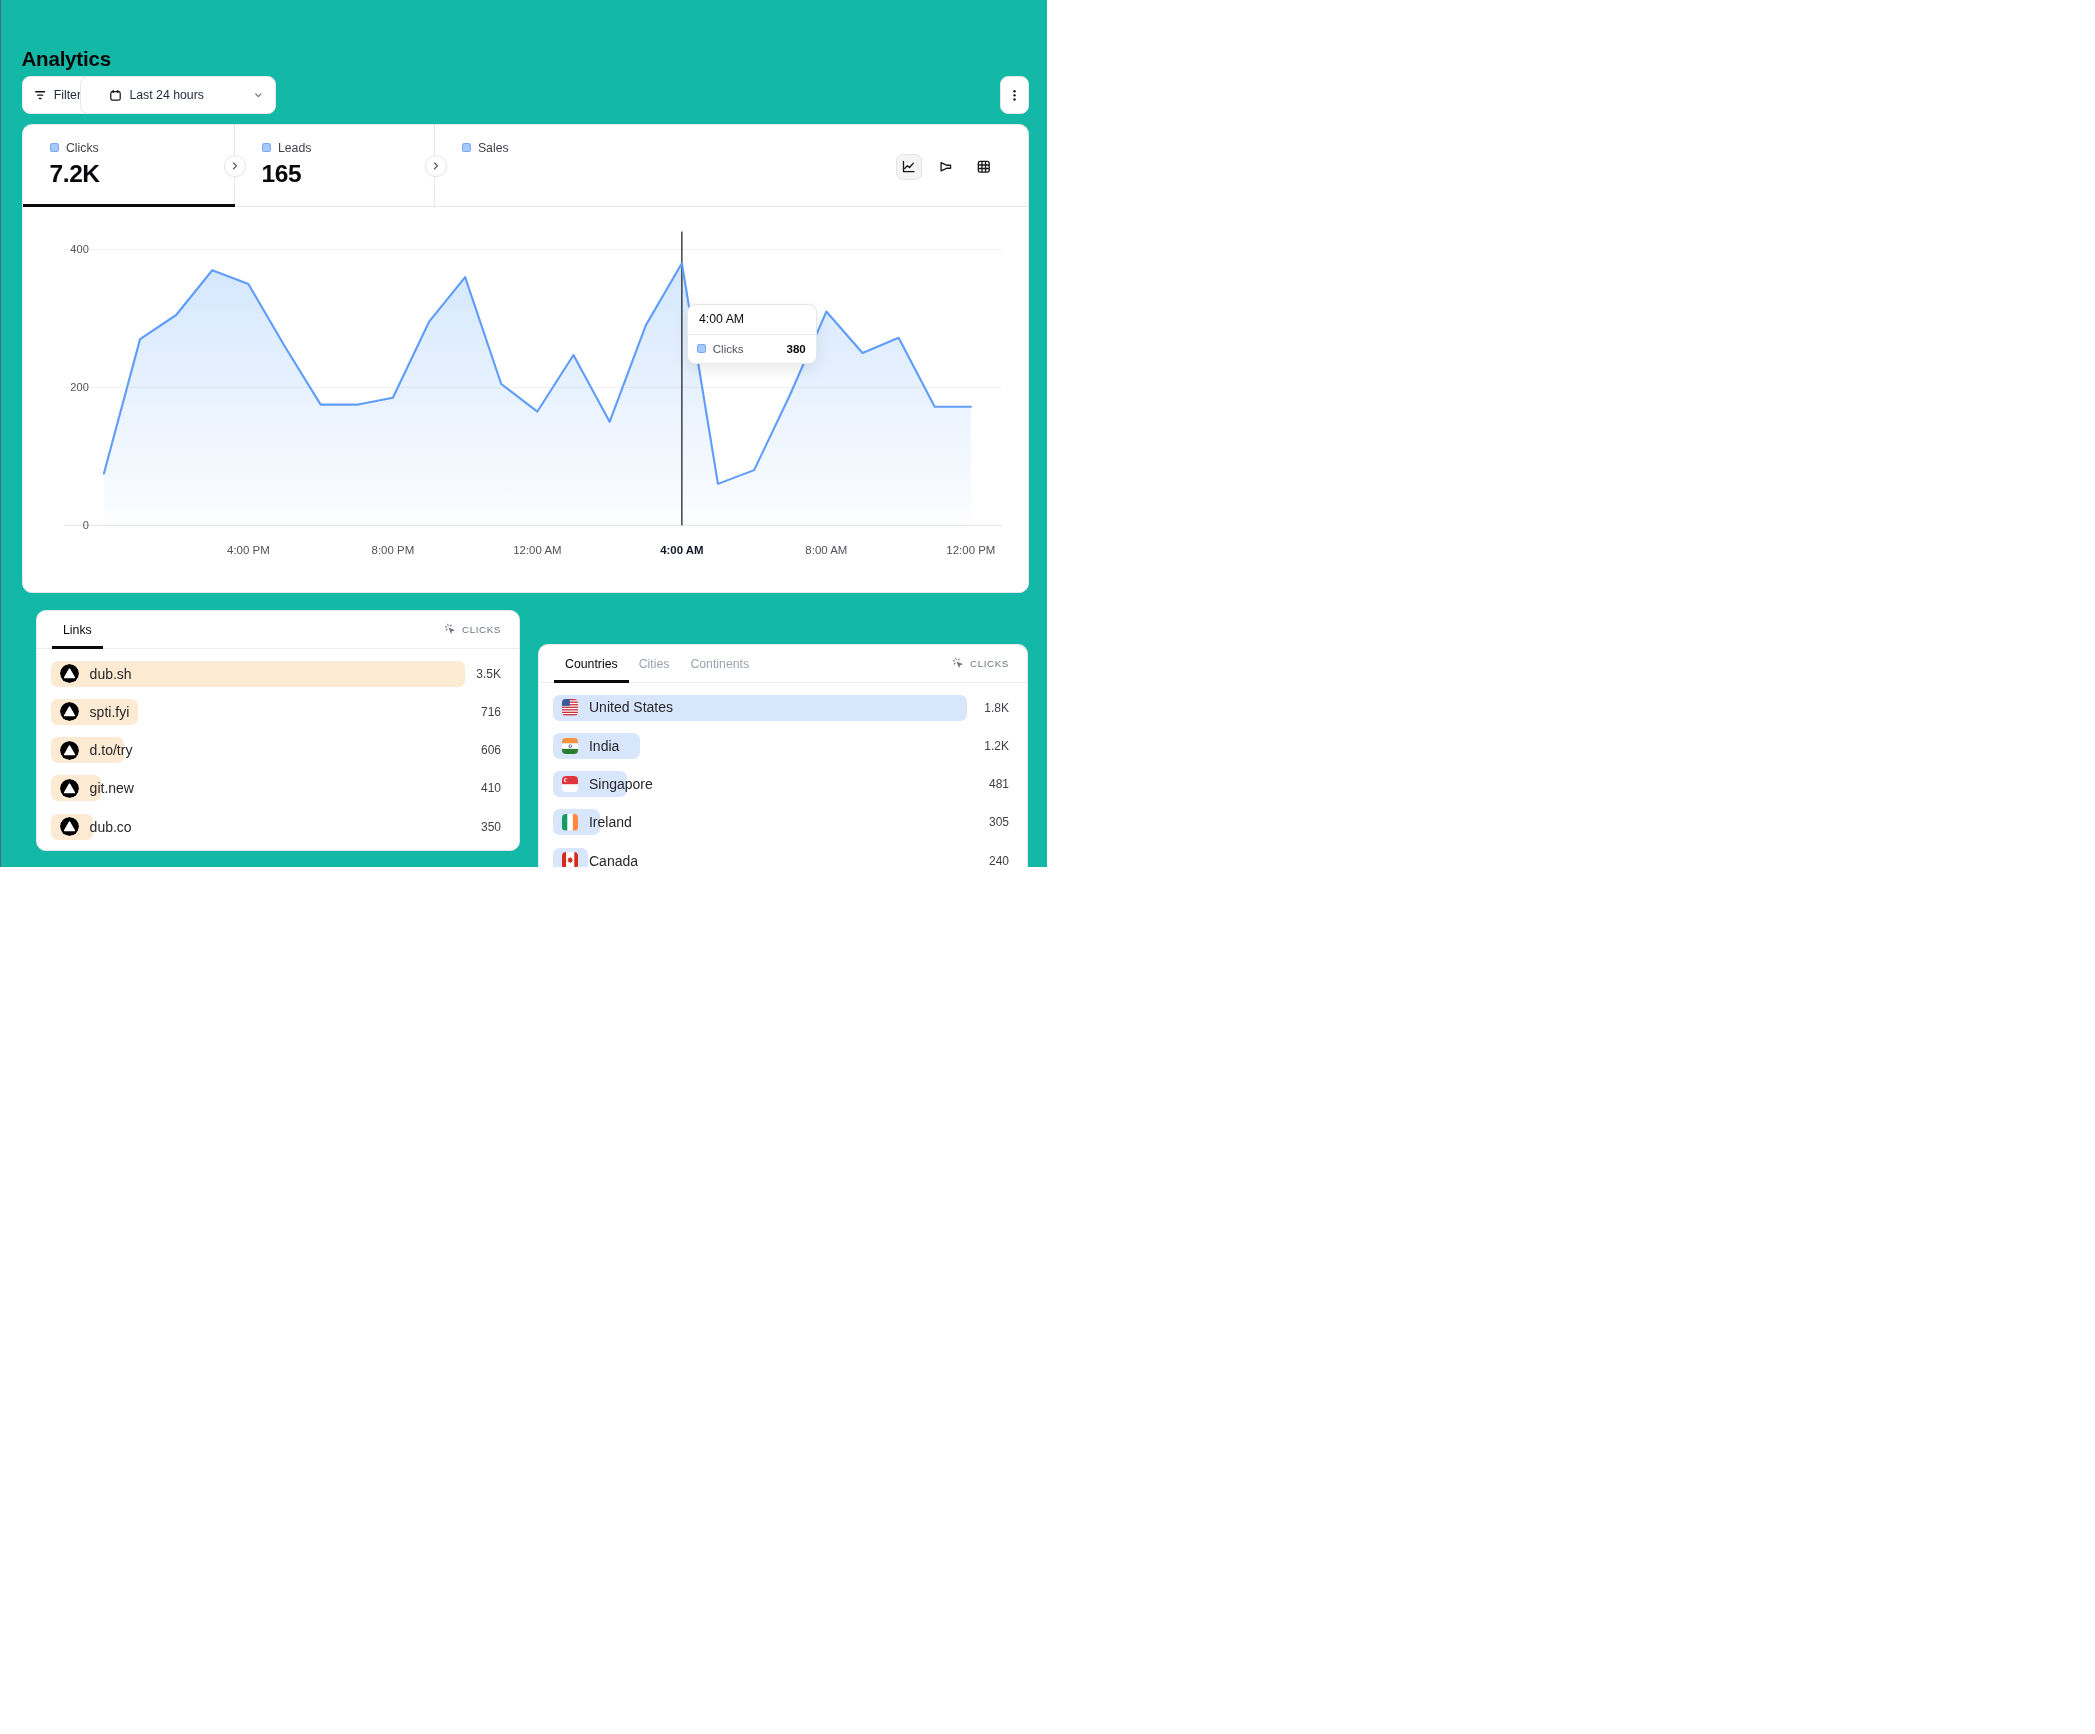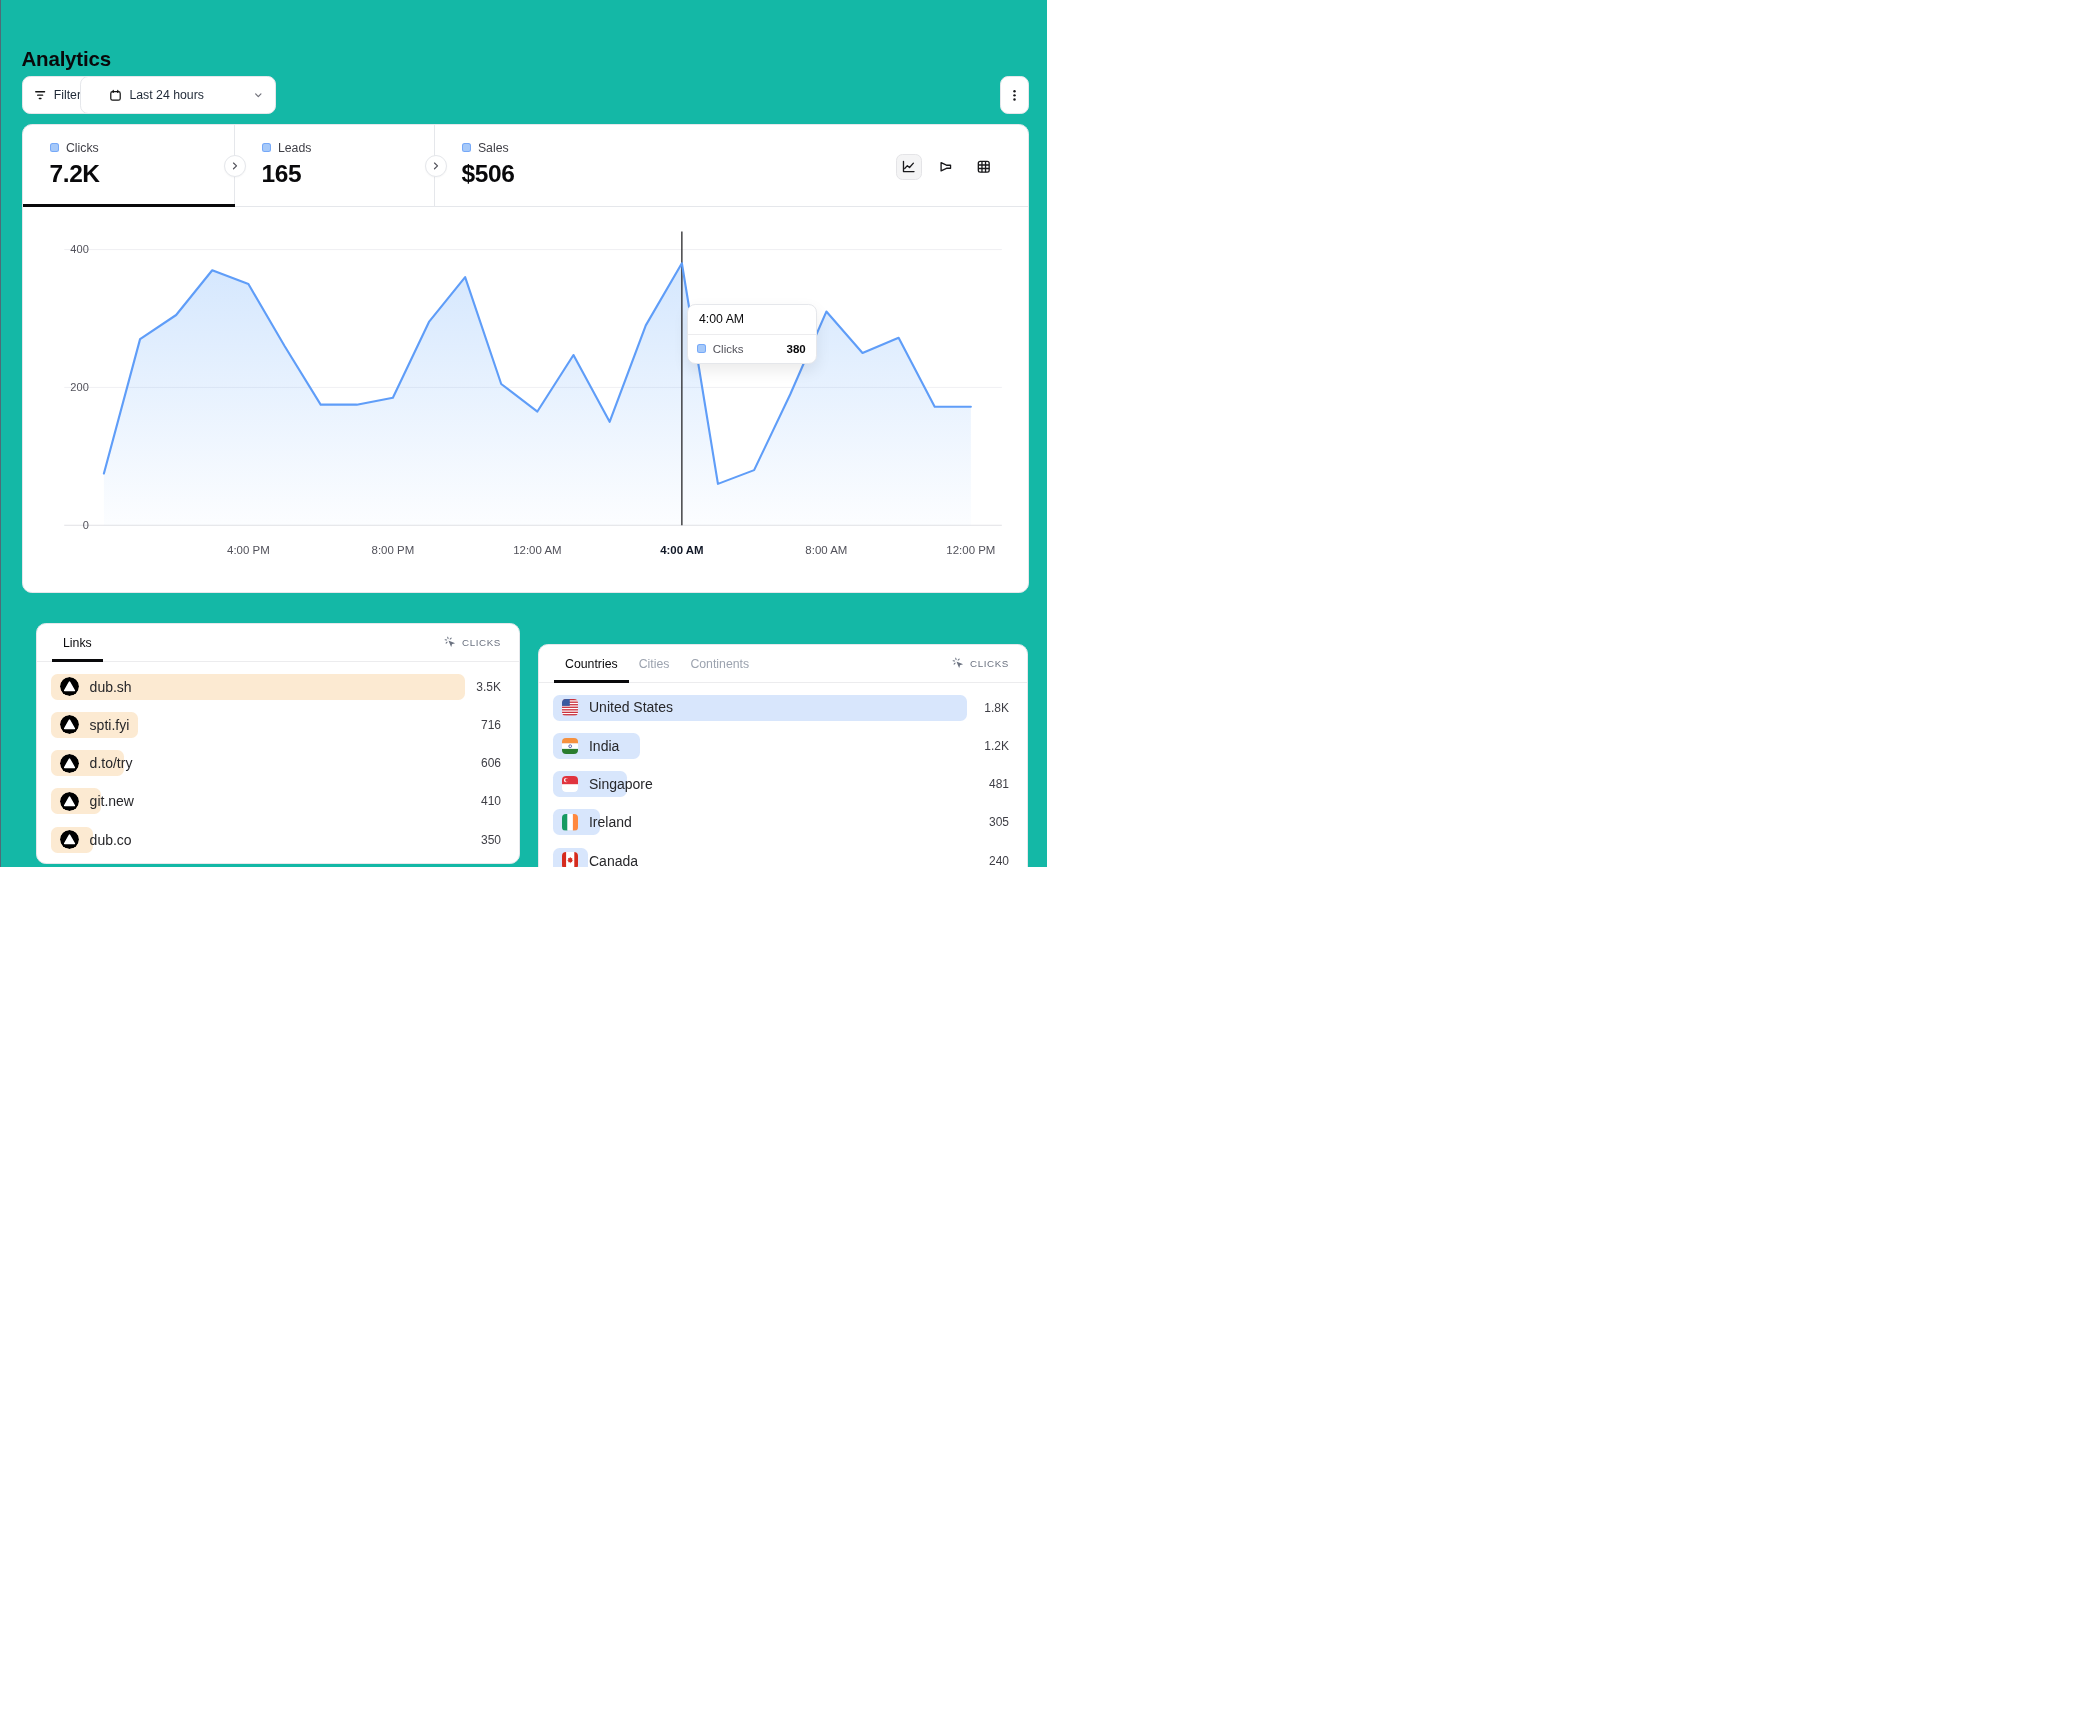--- a/index.html
+++ b/index.html
@@ -47,21 +47,21 @@
   #chart-svg{position:absolute;left:0;top:0;}
   
   .tooltip{
     position:absolute;left:664px;top:97px;width:130px;background:#fff;border:0.8px solid #e5e7eb;
     border-radius:8.2px;box-shadow:0 6.5px 14.7px rgba(0,0,0,.08);z-index:5;overflow:hidden;
   }
   .tooltip-header{padding:7.4px 11.5px;font-size:12.3px;color:#09090b;border-bottom:0.8px solid #ececee;}
   .tooltip-row{display:flex;align-items:center;gap:6.5px;padding:8.2px 9.8px;font-size:11.5px;color:#52525b;}
   .tooltip-row .val{margin-left:auto;font-weight:700;color:#09090b;}
   
-  #links-card{left:35px;top:623px;width:484px;height:241px;}
+  #links-card{left:35px;top:610px;width:484px;height:241px;}
   #countries-card{left:537px;top:644px;width:490px;height:241px;}
   .panel-header{position:relative;height:38px;display:flex;align-items:center;padding:0 18px 0 26px;border-bottom:0.8px solid #ececee;}
   .panel-tabs{display:flex;align-items:center;gap:21px;height:100%;}
   .panel-tab{position:relative;font-size:12.3px;color:#9ca3af;height:100%;display:flex;align-items:center;cursor:pointer;}
   .panel-tab.active{color:#09090b;font-weight:500;}
   .panel-tab.active::after{content:"";position:absolute;left:-11.5px;right:-11.5px;bottom:-0.8px;height:2.5px;background:#09090b;}
   .metric-toggle{margin-left:auto;display:flex;align-items:center;gap:5.7px;font-size:9.8px;letter-spacing:.06em;color:#6b7280;cursor:pointer;}
   .rows{padding:11.5px 18px 0 14px;}
   .li-row{position:relative;height:26px;margin-bottom:12.3px;display:flex;align-items:center;cursor:pointer;}
   .li-bar{position:absolute;left:0;top:0;bottom:0;border-radius:6.5px;}
@@ -135,21 +135,20 @@
           <span class="legend-sq"></span>
           <span>Leads</span>
         </div>
         <div class="stat-value">165</div>
       </div>
       <div class="stat-cell c3">
         <div class="stat-label">
           <span class="legend-sq"></span>
           <span>Sales</span>
         </div>
-        <div class="stat-value">$506</div>
       </div>
     </div>
     <div class="active-underline"></div>
 
     <div class="next-circle" style="left:212px">
       <span style="display:flex">
         <svg width="9.8" height="9.8" viewBox="0 0 12 12" fill="none" stroke="#52525b" stroke-width="1.5" stroke-linecap="round" stroke-linejoin="round">
             <path d="M4.3 2.5 8 6l-3.7 3.5"></path>
           </svg>
       </span>

